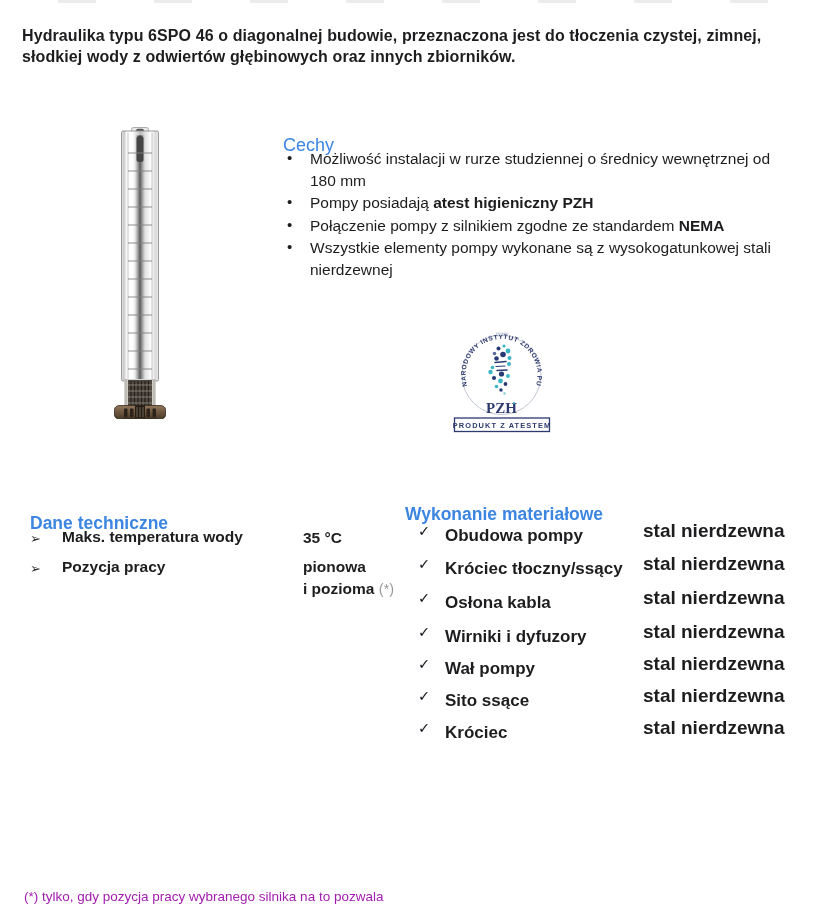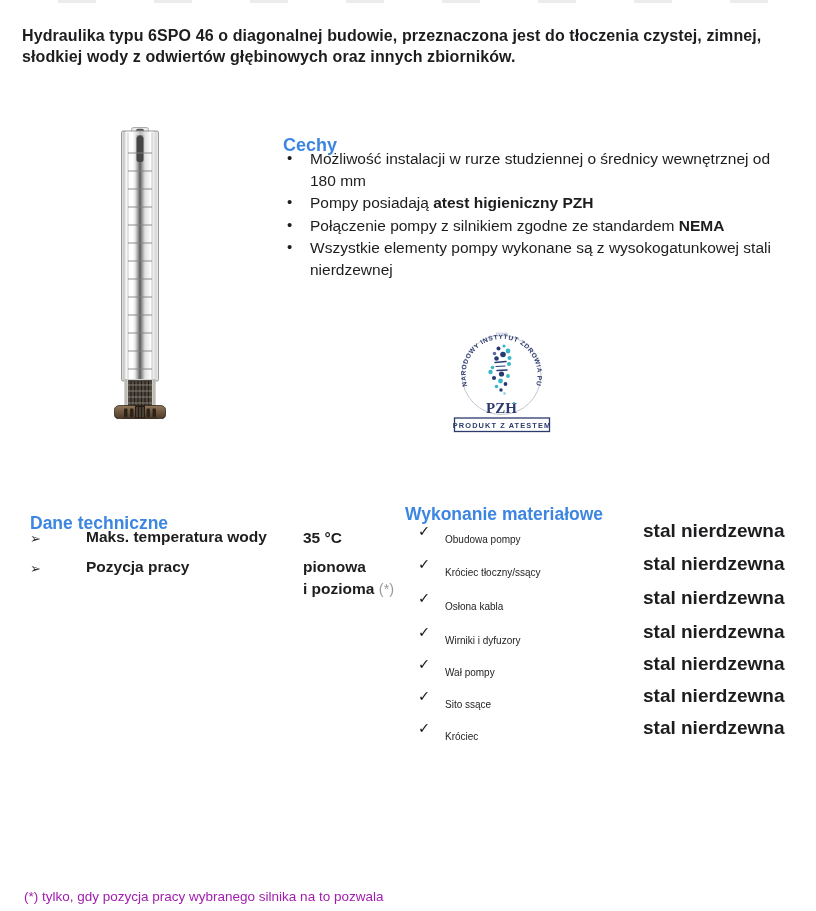--- a/index.html
+++ b/index.html
@@ -10,42 +10,42 @@
   .top-fragments{position:absolute;top:0;left:0;width:816px;height:3px;opacity:.8;
     background:repeating-linear-gradient(90deg,transparent 0 58px,#e7e7e7 58px 96px);}
 
   .intro{position:absolute;left:22px;top:9px;width:745px;
     font-size:16px;line-height:21px;font-weight:700;letter-spacing:.1px;}
 
   
   .pump{position:absolute;left:111px;top:127px;width:58px;height:292px;}
 
   
-  .features-title{position:absolute;left:283px;top:120px;font-size:18px;font-weight:700;color:#3c86e2;}
+  .features-title{position:absolute;left:283px;top:120px;font-size:18px;font-weight:400;color:#3c86e2;}
   .features-list{position:absolute;left:283px;top:148px;width:500px;margin:0;padding:0;list-style:none;}
   .features-list li{position:relative;padding-left:27px;margin:0 0 1px 0;
     font-size:15.5px;line-height:21.5px;font-weight:400;}
   .features-list .blt{position:absolute;left:4px;top:-1px;font-size:15px;color:#1d1d1f;}
   .features-list b{font-weight:700;}
 
   
   .badge{position:absolute;left:451px;top:331px;width:103px;height:103px;}
 
   
   .tech-title{position:absolute;left:30px;top:498px;font-size:17.5px;font-weight:700;color:#3c86e2;}
   .tech-arrow{position:absolute;font-size:13px;color:#2b2b2b;}
-  .tech-label{position:absolute;font-size:15.5px;font-weight:700;margin-left:24px;}
+  .tech-label{position:absolute;font-size:15.5px;font-weight:700;}
   .tech-value{position:absolute;font-size:15.5px;font-weight:700;line-height:22px;}
   .suffix{font-weight:400;color:#9b9b9b;font-size:14.5px;}
 
   
   .mat-title{position:absolute;left:405px;top:489px;font-size:17.5px;font-weight:700;color:#3c86e2;}
   .mat-row{position:absolute;left:418px;width:390px;height:22px;}
   .mat-check{position:absolute;left:0;top:1px;font-size:14.5px;color:#14141c;}
-  .mat-label{position:absolute;left:27px;top:12px;font-size:10px;font-weight:400;}
+  .mat-label{position:absolute;left:27px;top:4px;font-size:17px;font-weight:700;}
   .mat-value{position:absolute;left:225px;top:-2px;font-size:19px;font-weight:700;}
 
   .footnote{position:absolute;left:24px;top:875px;font-size:13.5px;font-weight:400;color:#a21caf;}
 </style>
 </head>
 <body>
 
 <div id="page">
 
   <div class="top-fragments"></div>

